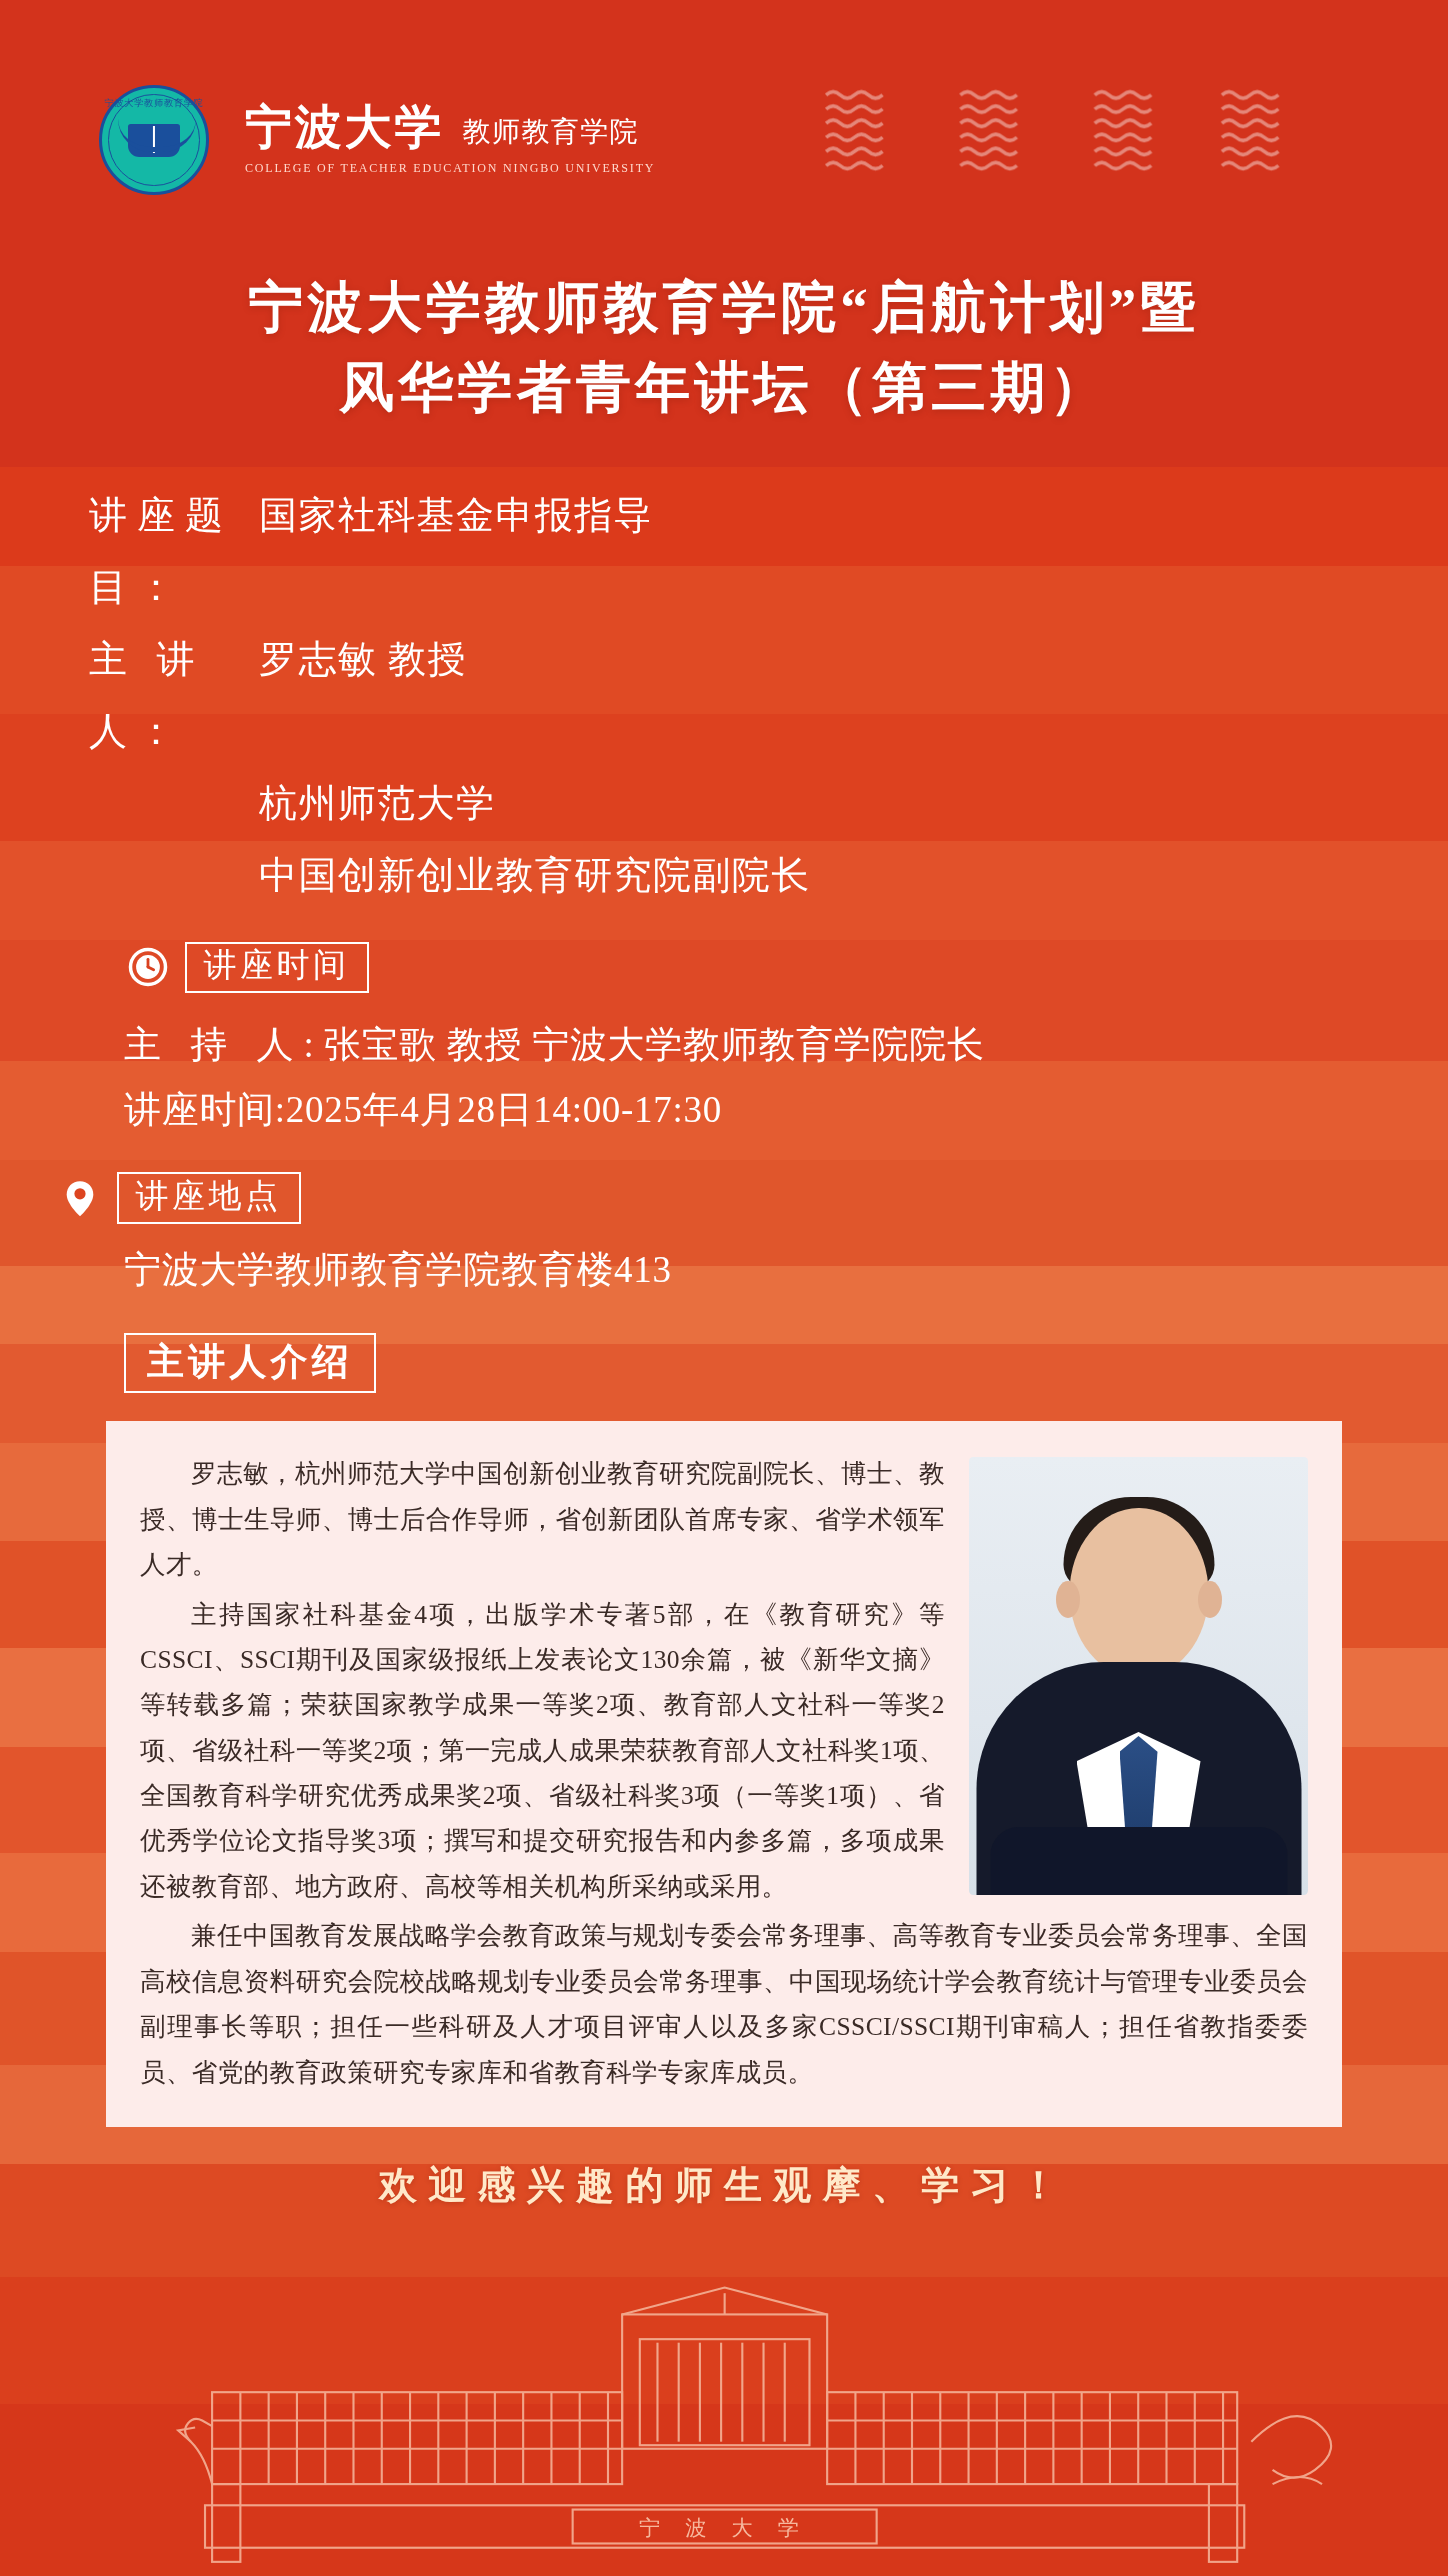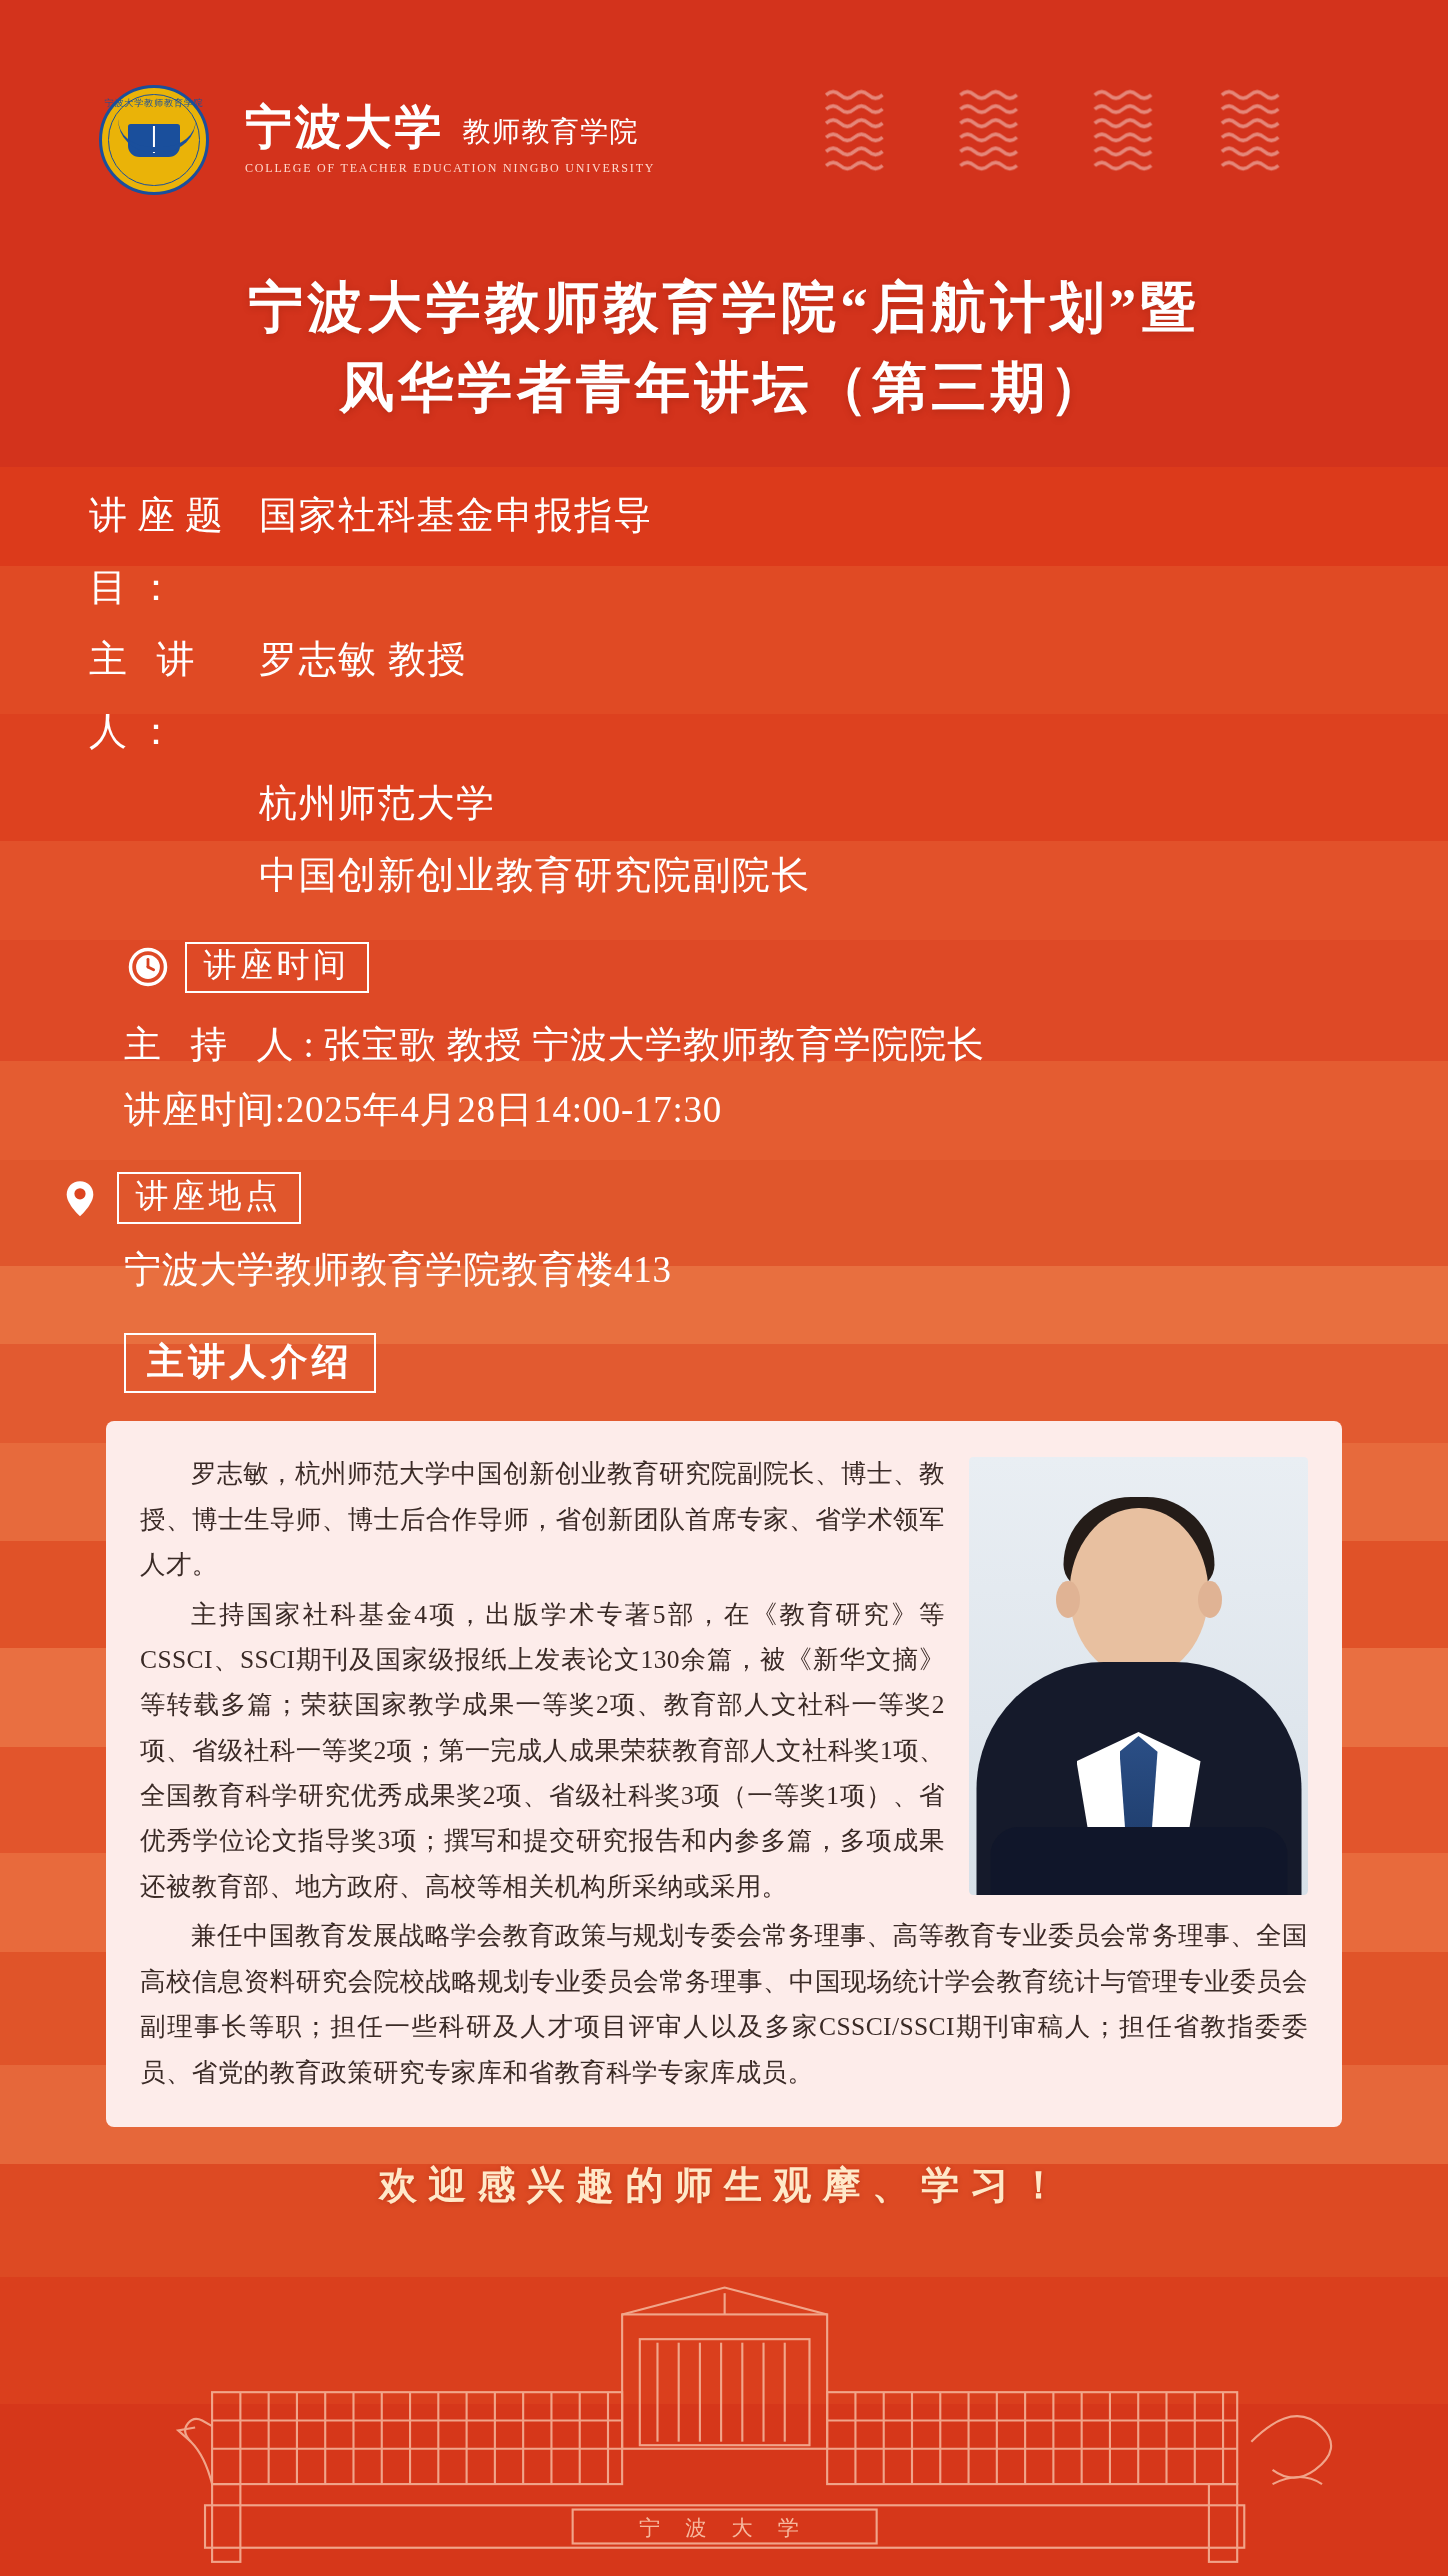--- a/index.html
+++ b/index.html
@@ -43,21 +43,21 @@
     position: absolute;
     left: 99px;
     top: 85px;
     display: flex;
     align-items: center;
   }
   .seal {
     width: 110px;
     height: 110px;
     border-radius: 50%;
-    background: #eab308;
+    background: #14b8a6;
     border: 3.5px solid #1a4f9c;
     box-sizing: border-box;
     position: relative;
     display: flex;
     align-items: center;
     justify-content: center;
     flex: none;
   }
   .seal .ring {
     position: absolute;
@@ -234,21 +234,21 @@
     font-weight: 700;
     letter-spacing: 4.2px;
     padding: 8.5px 21px 11.3px;
     line-height: 1;
   }
 
   
   .bio-card {
     margin: 28px 106px 0 106px;
     background: #fdecea;
-    border-radius: 8px;
+    border-radius: 0;
     padding: 30px 34px 28px 34px;
     position: relative;
     min-height: 693px;
     box-sizing: border-box;
   }
   .portrait {
     float: right;
     width: 339px;
     height: 438px;
     margin: 5.7px 0 14px 24px;

